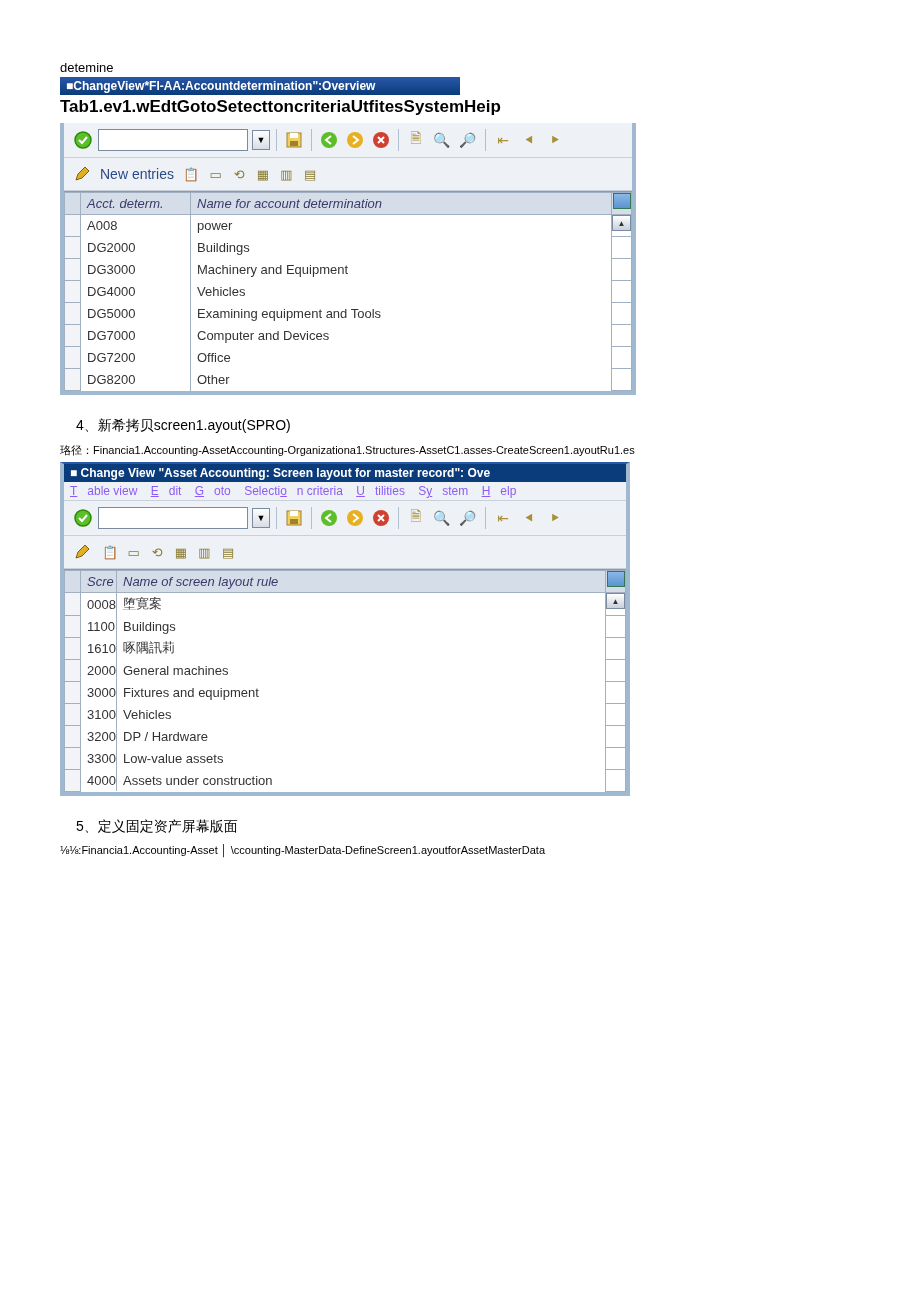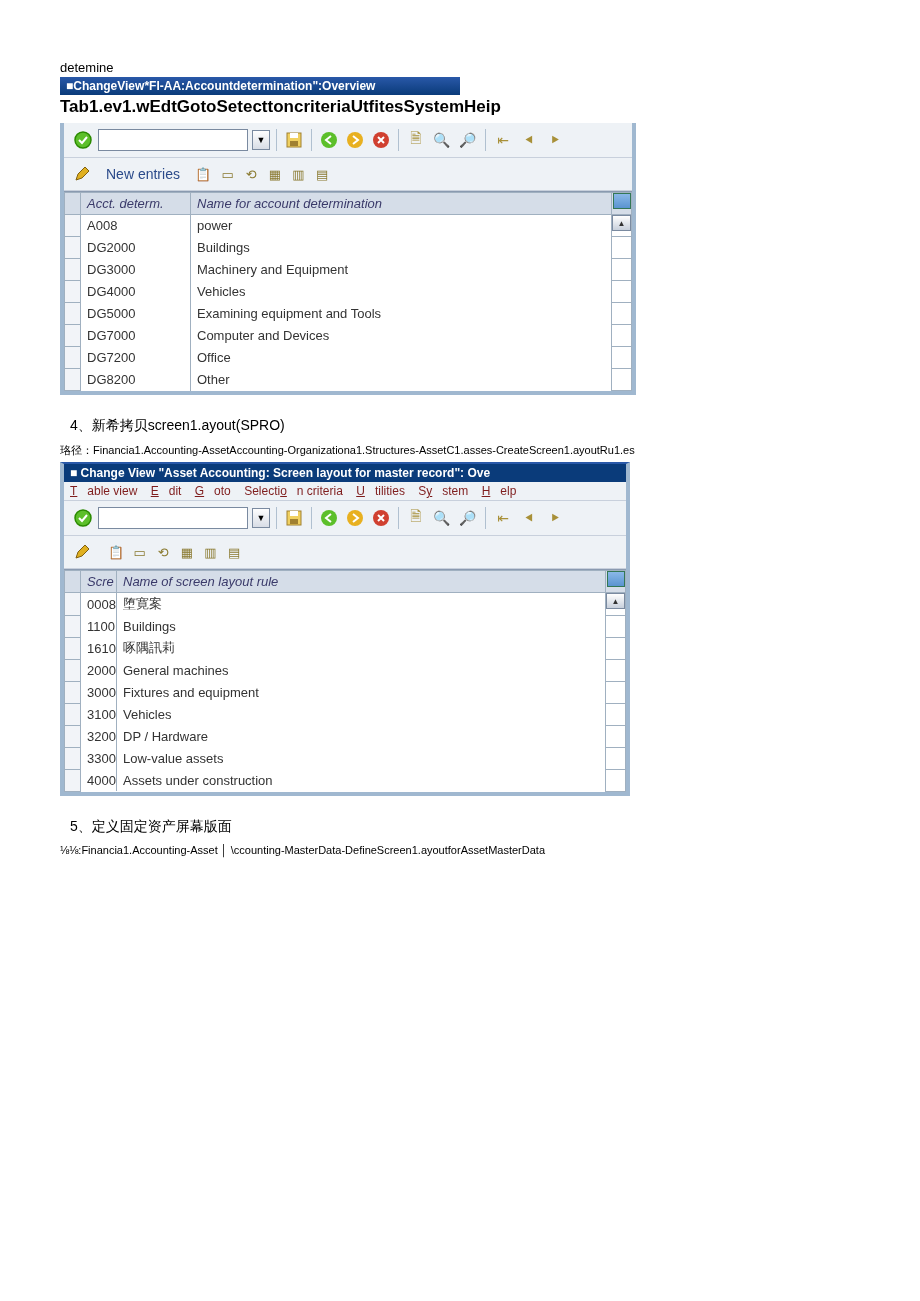--- a/index.html
+++ b/index.html
@@ -93,38 +93,38 @@
       width: 18px; min-width:18px;
       background: #e4e8f0; border:1px solid #a0b0c0;
       position: relative;
     }
     .scroll-thumb-top{position:absolute;top:0;left:0;right:0;height:16px;
       background: linear-gradient(#fff,#c8d0dc);border:1px solid #7a8aa0;
       display:flex;align-items:center;justify-content:center;font-size:8px;}
     .scroll-track-end{position:absolute;right:0;top:0;width:18px;height:16px;
       background: linear-gradient(#8ab8e8,#5a94d0);border:1px solid #375;}
     .subtoolbar {
-      display:flex;align-items:center;gap:14px;
+      display:flex;align-items:center;gap:8px;
       padding:6px 8px;background:#eef2f6;border-bottom:1px solid #c8d0dc;
     }
     .pencil-icon{width:20px;height:20px;display:inline-flex;align-items:center;justify-content:center;}
     .new-entries{color:#2a4a8a;font-size:14px;}
     .mini-icons span{width:20px;height:20px;display:inline-flex;align-items:center;justify-content:center;font-size:13px;color:#8a7a30;}
-    .section-title { font-size: 14px; margin: 18px 0 8px 10px; }
+    .section-title { font-size: 14px; margin: 18px 0 8px 16px; }
     .path-line { font-size: 11px; margin-bottom: 4px; }
     
     
     .app-window2 { width: 570px; border:2px solid #2958A8; background:#eef2f6;margin-bottom:22px;border-left:4px solid #a0b8d0;border-right:4px solid #a0b8d0;border-bottom:4px solid #a0b8d0;}
     .title-bar2 {
       background: #0A3B7A;
       color: #fff; font-weight: bold; font-size: 12px;
       padding: 2px 6px;
     }
     .menu-bar2 {
-      padding: 2px 6px; font-size: 12px; color: #7f1d1d;
+      padding: 2px 6px; font-size: 12px; color: #8b5cf6;
       border-bottom:1px solid #c8d0dc;
     }
     .menu-bar2 span{margin-right:10px;}
     .menu-bar2 .u{text-decoration: underline;}
     
     .svg-ok circle{fill:#5cbf2a;stroke:#2a8a00;stroke-width:1.5;}
     .svg-ok path{stroke:#fff;stroke-width:2;fill:none;}
     
     .little-page{color:#a89038;}
     .col-acct{width:110px;}

